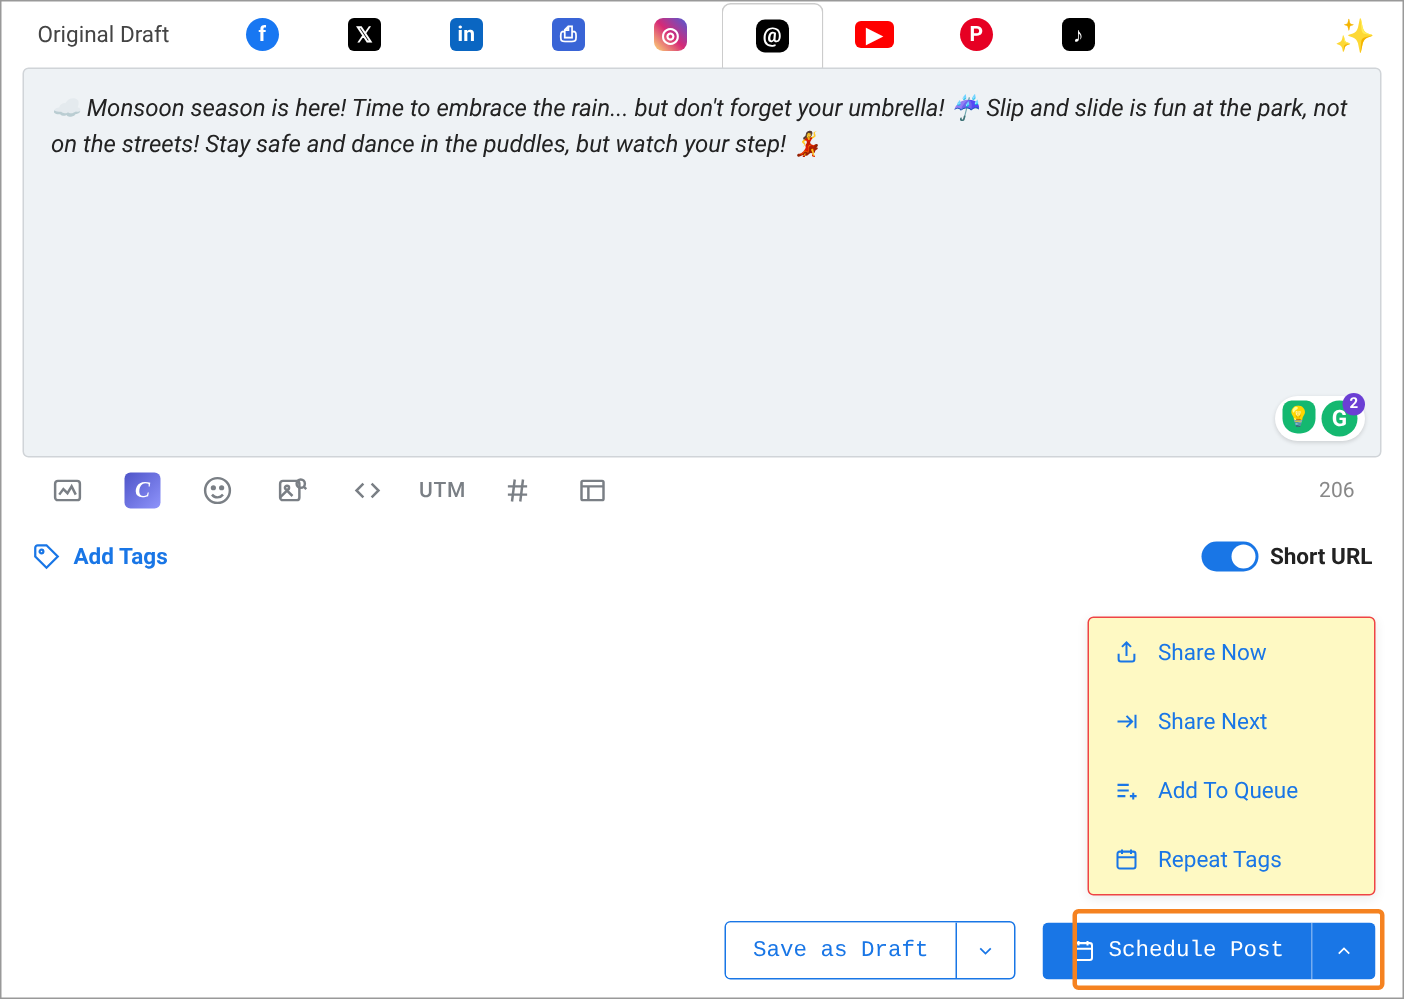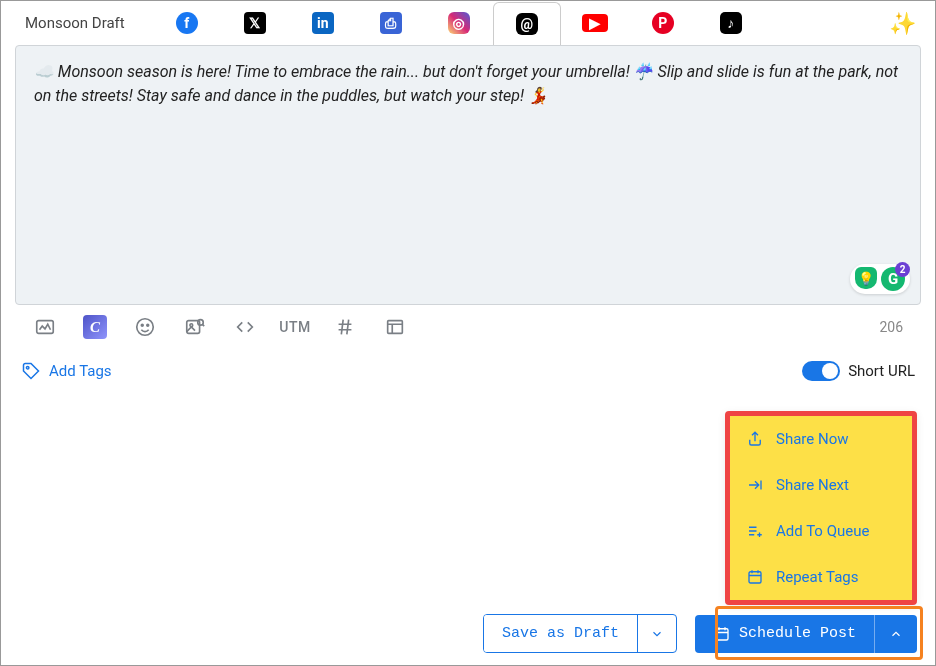--- a/index.html
+++ b/index.html
@@ -138,20 +138,21 @@
   .count {
     margin-left: auto;
     color: #888;
     font-size: 14px;
   }
   
   .tags-row {
     display: flex;
     align-items: flex-start;
     padding: 14px 20px;
+    font-weight: bold;
   }
   .add-tags {
     display: flex;
     align-items: center;
     gap: 8px;
     color: #1976e6;
     font-size: 15px;
     cursor: pointer;
   }
   .short-url {
@@ -176,22 +177,22 @@
     border-radius:50%;
     position:absolute;
     right:2px; top:2px;
   }
   
   .menu {
     position: absolute;
     right: 18px;
     top: 410px;
     width: 192px;
-    background:#fde047;
-    border: 5px solid #ef4444;
+    background:#fef9c3;
+    border: 1px solid #ef4444;
     border-radius: 4px;
     box-shadow: 0 2px 8px rgba(0,0,0,0.08);
     overflow:hidden;
   }
   .menu-item {
     display:flex;
     align-items:center;
     gap: 12px;
     padding: 14px 16px;
     color:#1976e6;
@@ -246,21 +247,21 @@
   .yt   { background:#ff0000; color:#fff; border-radius:4px; width:26px; height:18px;}
   .pin  { background:#e60023; color:#fff; border-radius:50%; width:22px; height:22px;}
   .tk   { background:#000; color:#fff; border-radius:5px;}
 </style>
 </head>
 <body>
 
 <div class="frame">
 
   <div class="tab-row">
-    <span class="original">Monsoon Draft</span>
+    <span class="original">Original Draft</span>
     <div class="platform-tabs">
       <div class="ptab">
           <div class="picon fb">f</div>
         </div>
       <div class="ptab">
           <div class="picon x">𝕏</div>
         </div>
       <div class="ptab">
           <div class="picon ln">in</div>
         </div>

